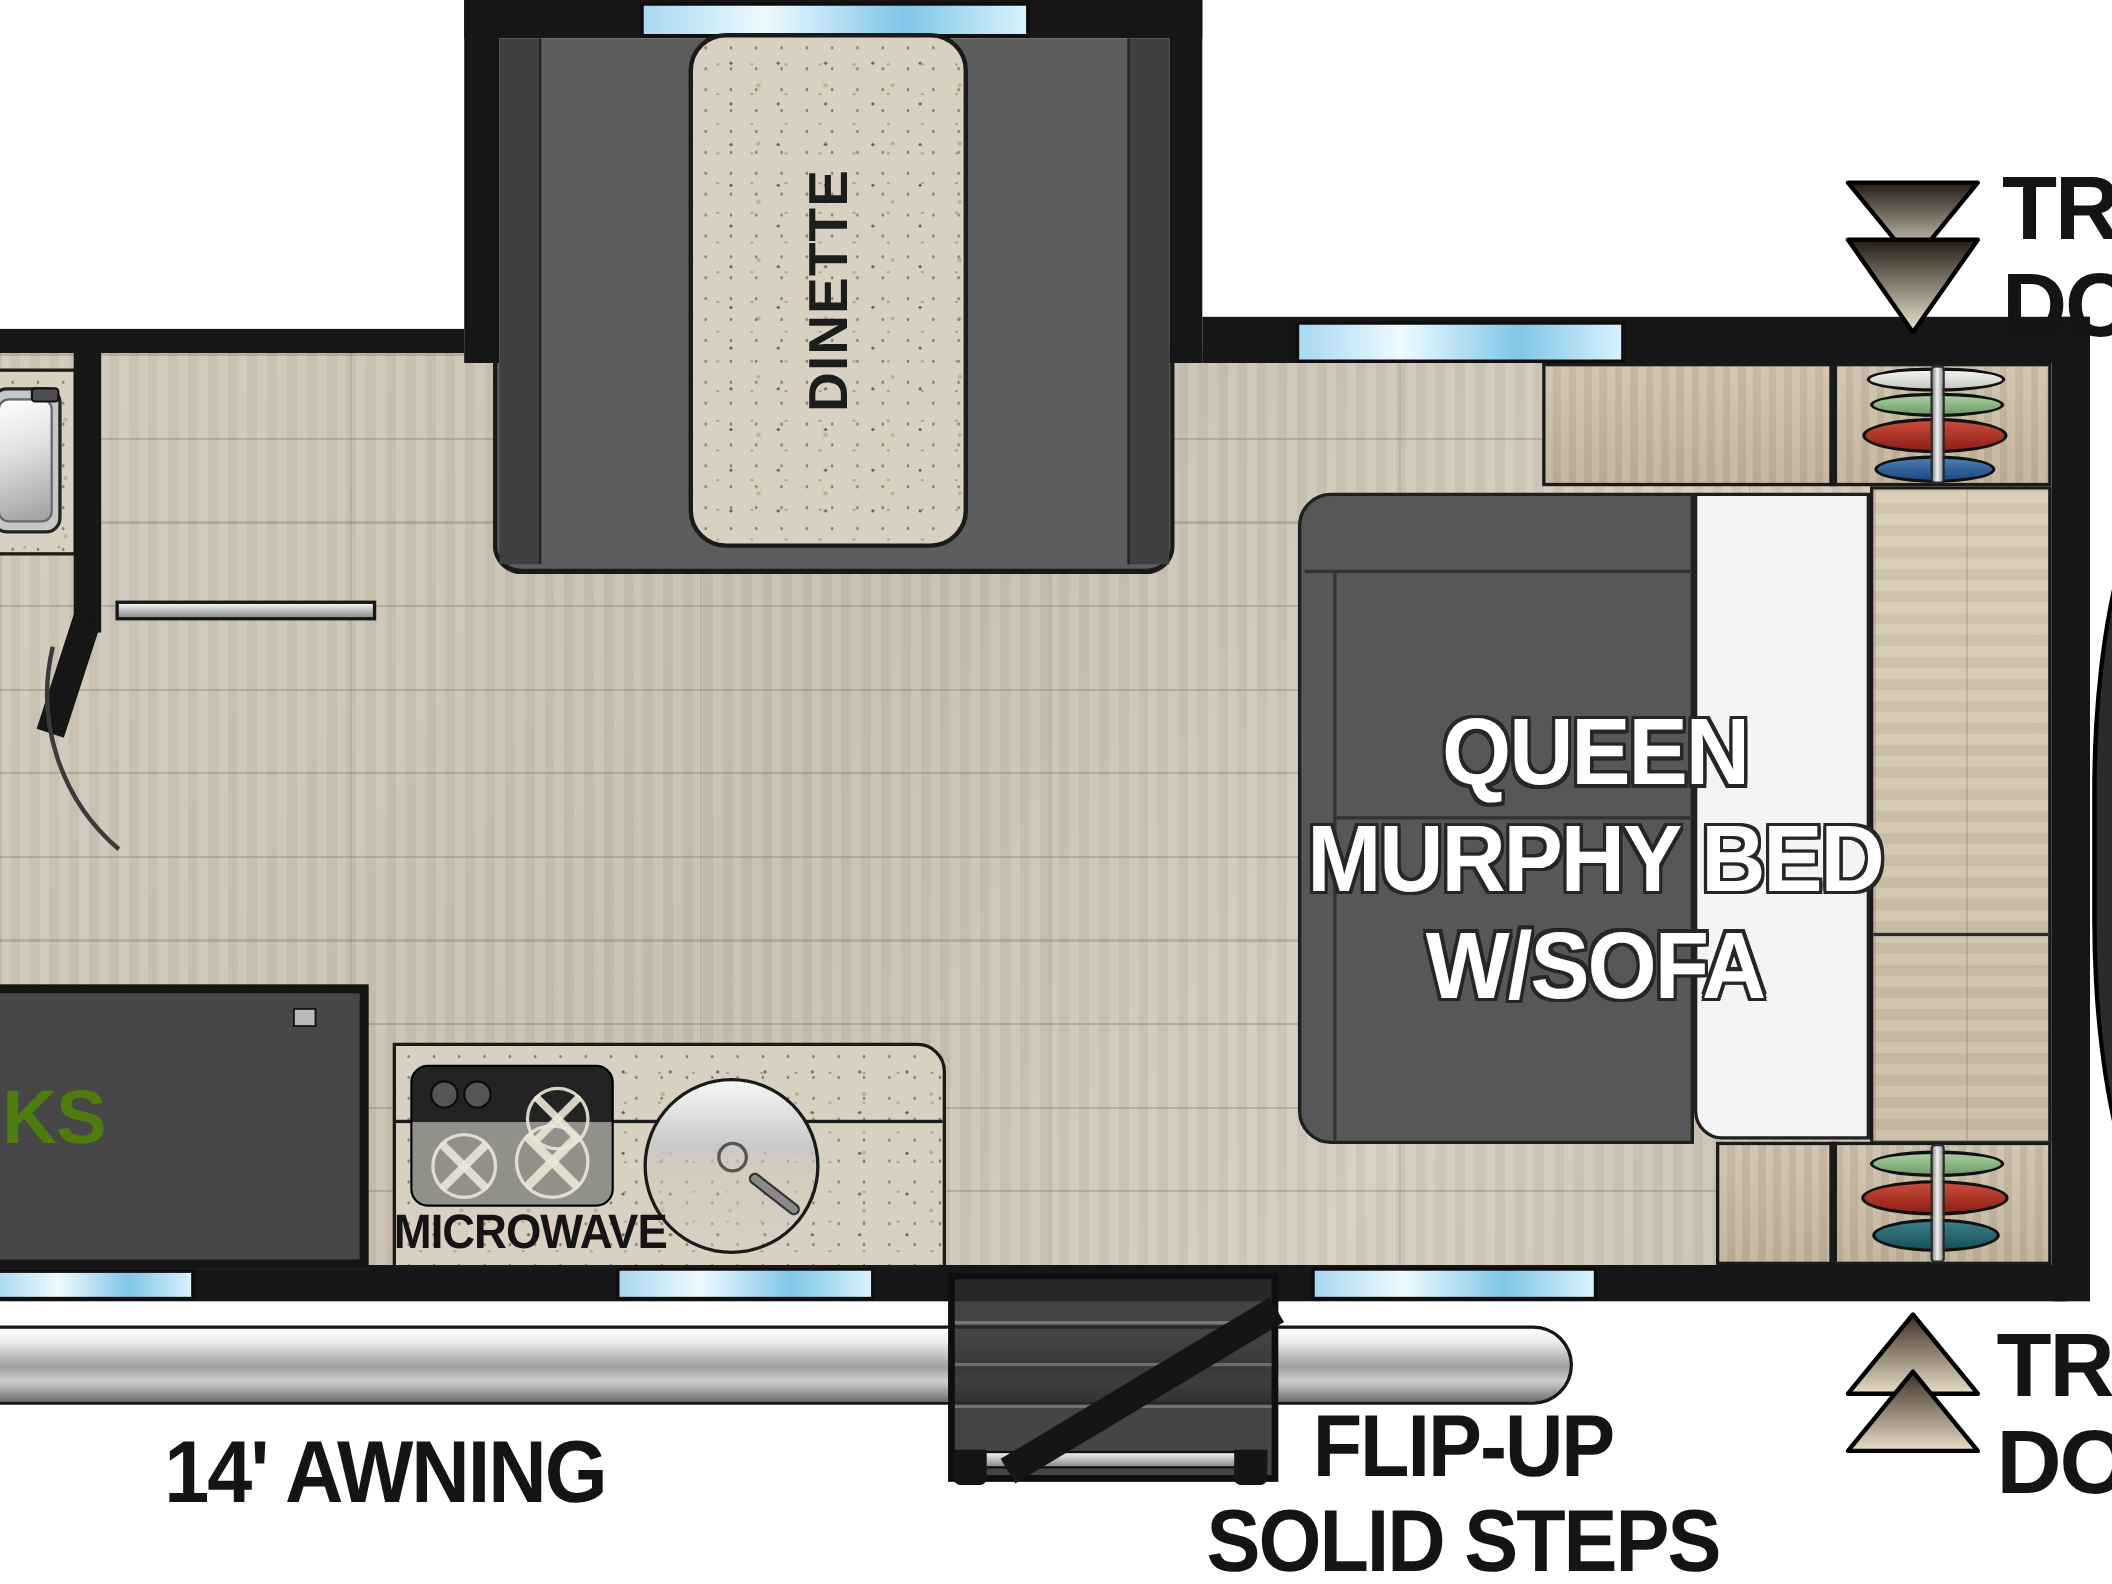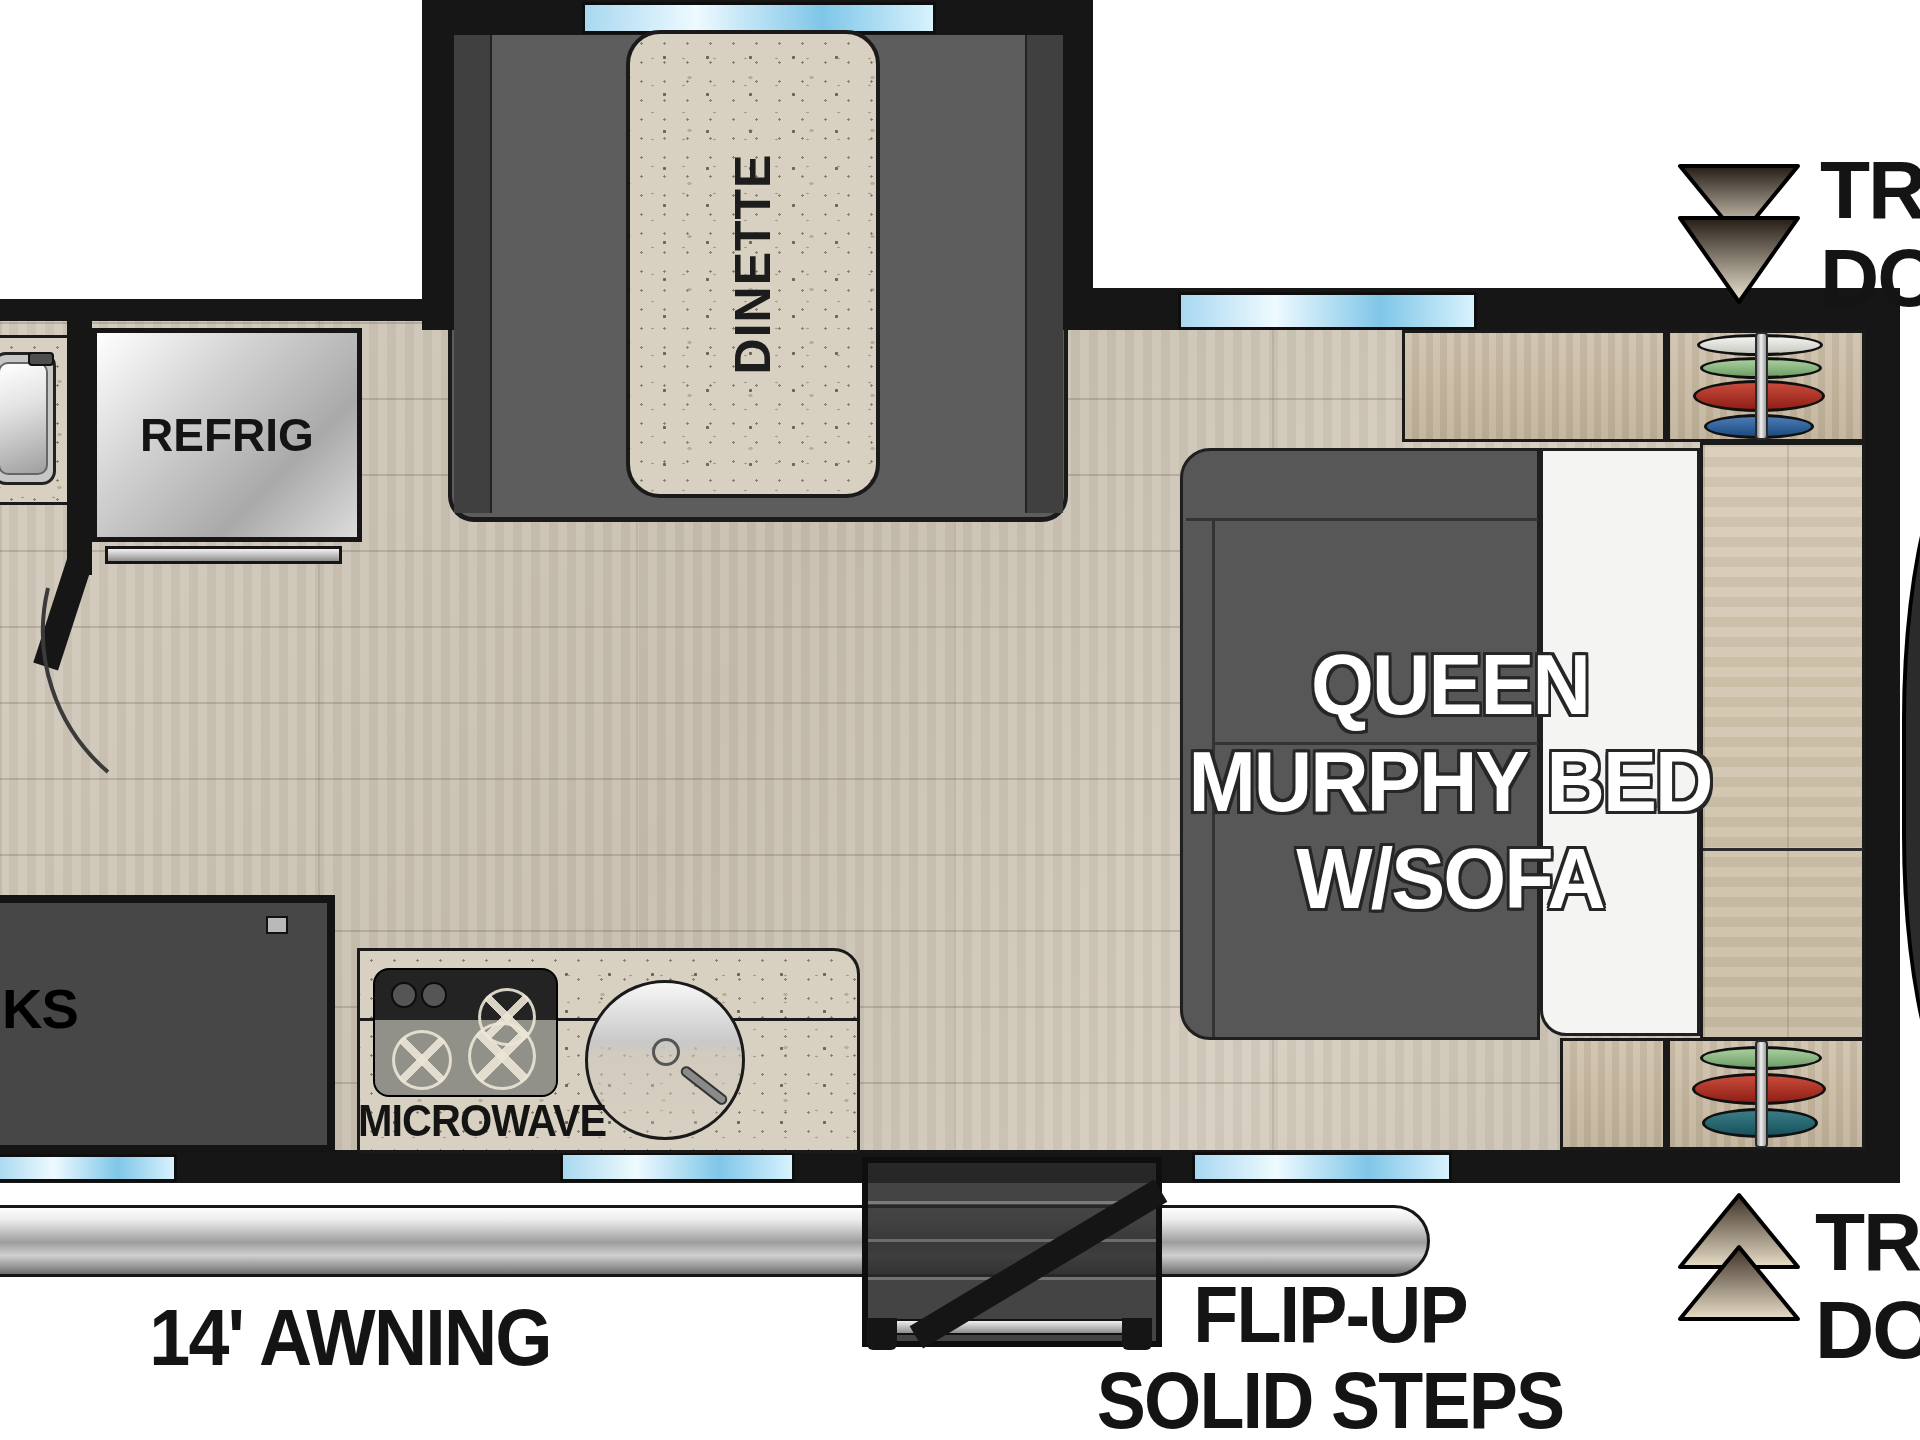--- a/index.html
+++ b/index.html
@@ -105,25 +105,20 @@
   <div class="granite" style="left:0;top:335px;width:70px;height:170px;border:3px solid #1a1a1a;border-left:none;"></div>
   <div style="left:-8px;top:352px;width:64px;height:133px;background:#c7c7c7;border:3px solid #222;border-radius:14px;"></div>
   <div style="left:-2px;top:362px;width:50px;height:113px;border-radius:10px;
               background:linear-gradient(160deg,#ffffff 0%,#e2e2e2 40%,#9f9f9f 100%);border:2px solid #666;"></div>
   <div style="left:28px;top:352px;width:26px;height:14px;background:#4e4e4e;border:2px solid #111;border-radius:4px;"></div>
   <div class="wall" style="left:67px;top:318px;width:25px;height:257px;"></div>
   <div class="wall" style="left:66px;top:566px;width:26px;height:110px;transform:rotate(18deg);transform-origin:top right;"></div>
   <svg style="left:30px;top:580px;" width="90" height="200" viewBox="0 0 90 200">
     <path d="M 18 8 A 185 185 0 0 0 78 192" fill="none" stroke="#3a3a3a" stroke-width="4"></path>
   </svg>
-  <div style="left:92px;top:328px;width:270px;height:214px;border:5px solid #161616;
-              background:linear-gradient(135deg,#ffffff 0%,#d2d2d2 35%,#a9a9a9 70%,#dcdcdc 100%);
-              display:flex;align-items:center;justify-content:center;">
-    <span class="blk-txt" style="position:static;font-size:46px;letter-spacing:0;">REFRIG</span>
-  </div>
   <div style="left:105px;top:546px;width:237px;height:18px;border:3px solid #161616;
               background:linear-gradient(180deg,#f2f2f2,#8f8f8f);"></div>
 
   <div style="left:1180px;top:448px;width:360px;height:592px;background:#575757;border:3px solid #1f1f1f;
               border-radius:30px 0 0 30px;"></div>
   <div class="seam" style="left:1186px;top:518px;width:352px;height:3px;"></div>
   <div class="seam" style="left:1212px;top:521px;width:3px;height:516px;"></div>
   <div class="seam" style="left:1215px;top:742px;width:323px;height:3px;"></div>
   <div style="left:1540px;top:448px;width:160px;height:588px;background:#f4f4f2;border:3px solid #1f1f1f;
               border-radius:0 0 0 26px;"></div>
@@ -163,21 +158,21 @@
   <div style="left:585px;top:980px;width:160px;height:160px;border-radius:50%;border:3px solid #1a1a1a;
               background:linear-gradient(180deg,#f7f7f7 0%,#c9c9c9 38%,rgba(206,199,186,.55) 48%,rgba(214,207,194,.35) 100%);"></div>
   <div style="left:652px;top:1038px;width:28px;height:28px;border-radius:50%;border:3px solid #555;"></div>
   <div style="left:676px;top:1080px;width:56px;height:11px;background:#8a8a8a;border:2px solid #333;
               border-radius:6px;transform:rotate(38deg);"></div>
 
   <div class="blk-txt" style="left:358px;top:1096px;width:320px;font-size:44px;letter-spacing:-1px;transform:scaleX(.94);transform-origin:left;">MICROWAVE</div>
 
   <div style="left:-12px;top:895px;width:347px;height:258px;background:#474747;border:8px solid #141414;"></div>
   <div style="left:266px;top:916px;width:22px;height:18px;background:#b9b9b9;border:2px solid #111;"></div>
-  <div style="left:2px;top:976px;color:#000000;font-size:56px;font-weight:bold;letter-spacing:-1px;">KS</div>
+  <div style="left:2px;top:976px;color:#4d7c0f;font-size:69px;font-weight:bold;letter-spacing:-1px;">KS</div>
 
   <div style="left:-10px;top:1205px;width:1440px;height:72px;border:3px solid #161616;border-radius:0 36px 36px 0;
               background:linear-gradient(180deg,#fdfdfd 0%,#ececec 18%,#9e9e9e 52%,#cfcfcf 72%,#6f6f6f 100%);"></div>
 
   <div style="left:862px;top:1157px;width:300px;height:190px;background:rgba(42,42,42,.88);border:6px solid #0e0e0e;">
     <div style="left:0;top:38px;width:288px;height:3px;background:rgba(170,170,170,.55);"></div>
     <div style="left:0;top:76px;width:288px;height:3px;background:rgba(170,170,170,.45);"></div>
     <div style="left:0;top:114px;width:288px;height:3px;background:rgba(170,170,170,.45);"></div>
     <div style="left:4px;bottom:6px;width:280px;height:16px;background:linear-gradient(180deg,#efefef,#8c8c8c);border:2px solid #111;"></div>
     <div style="left:28px;top:88px;width:285px;height:26px;background:#151515;transform:rotate(-31deg);"></div>

